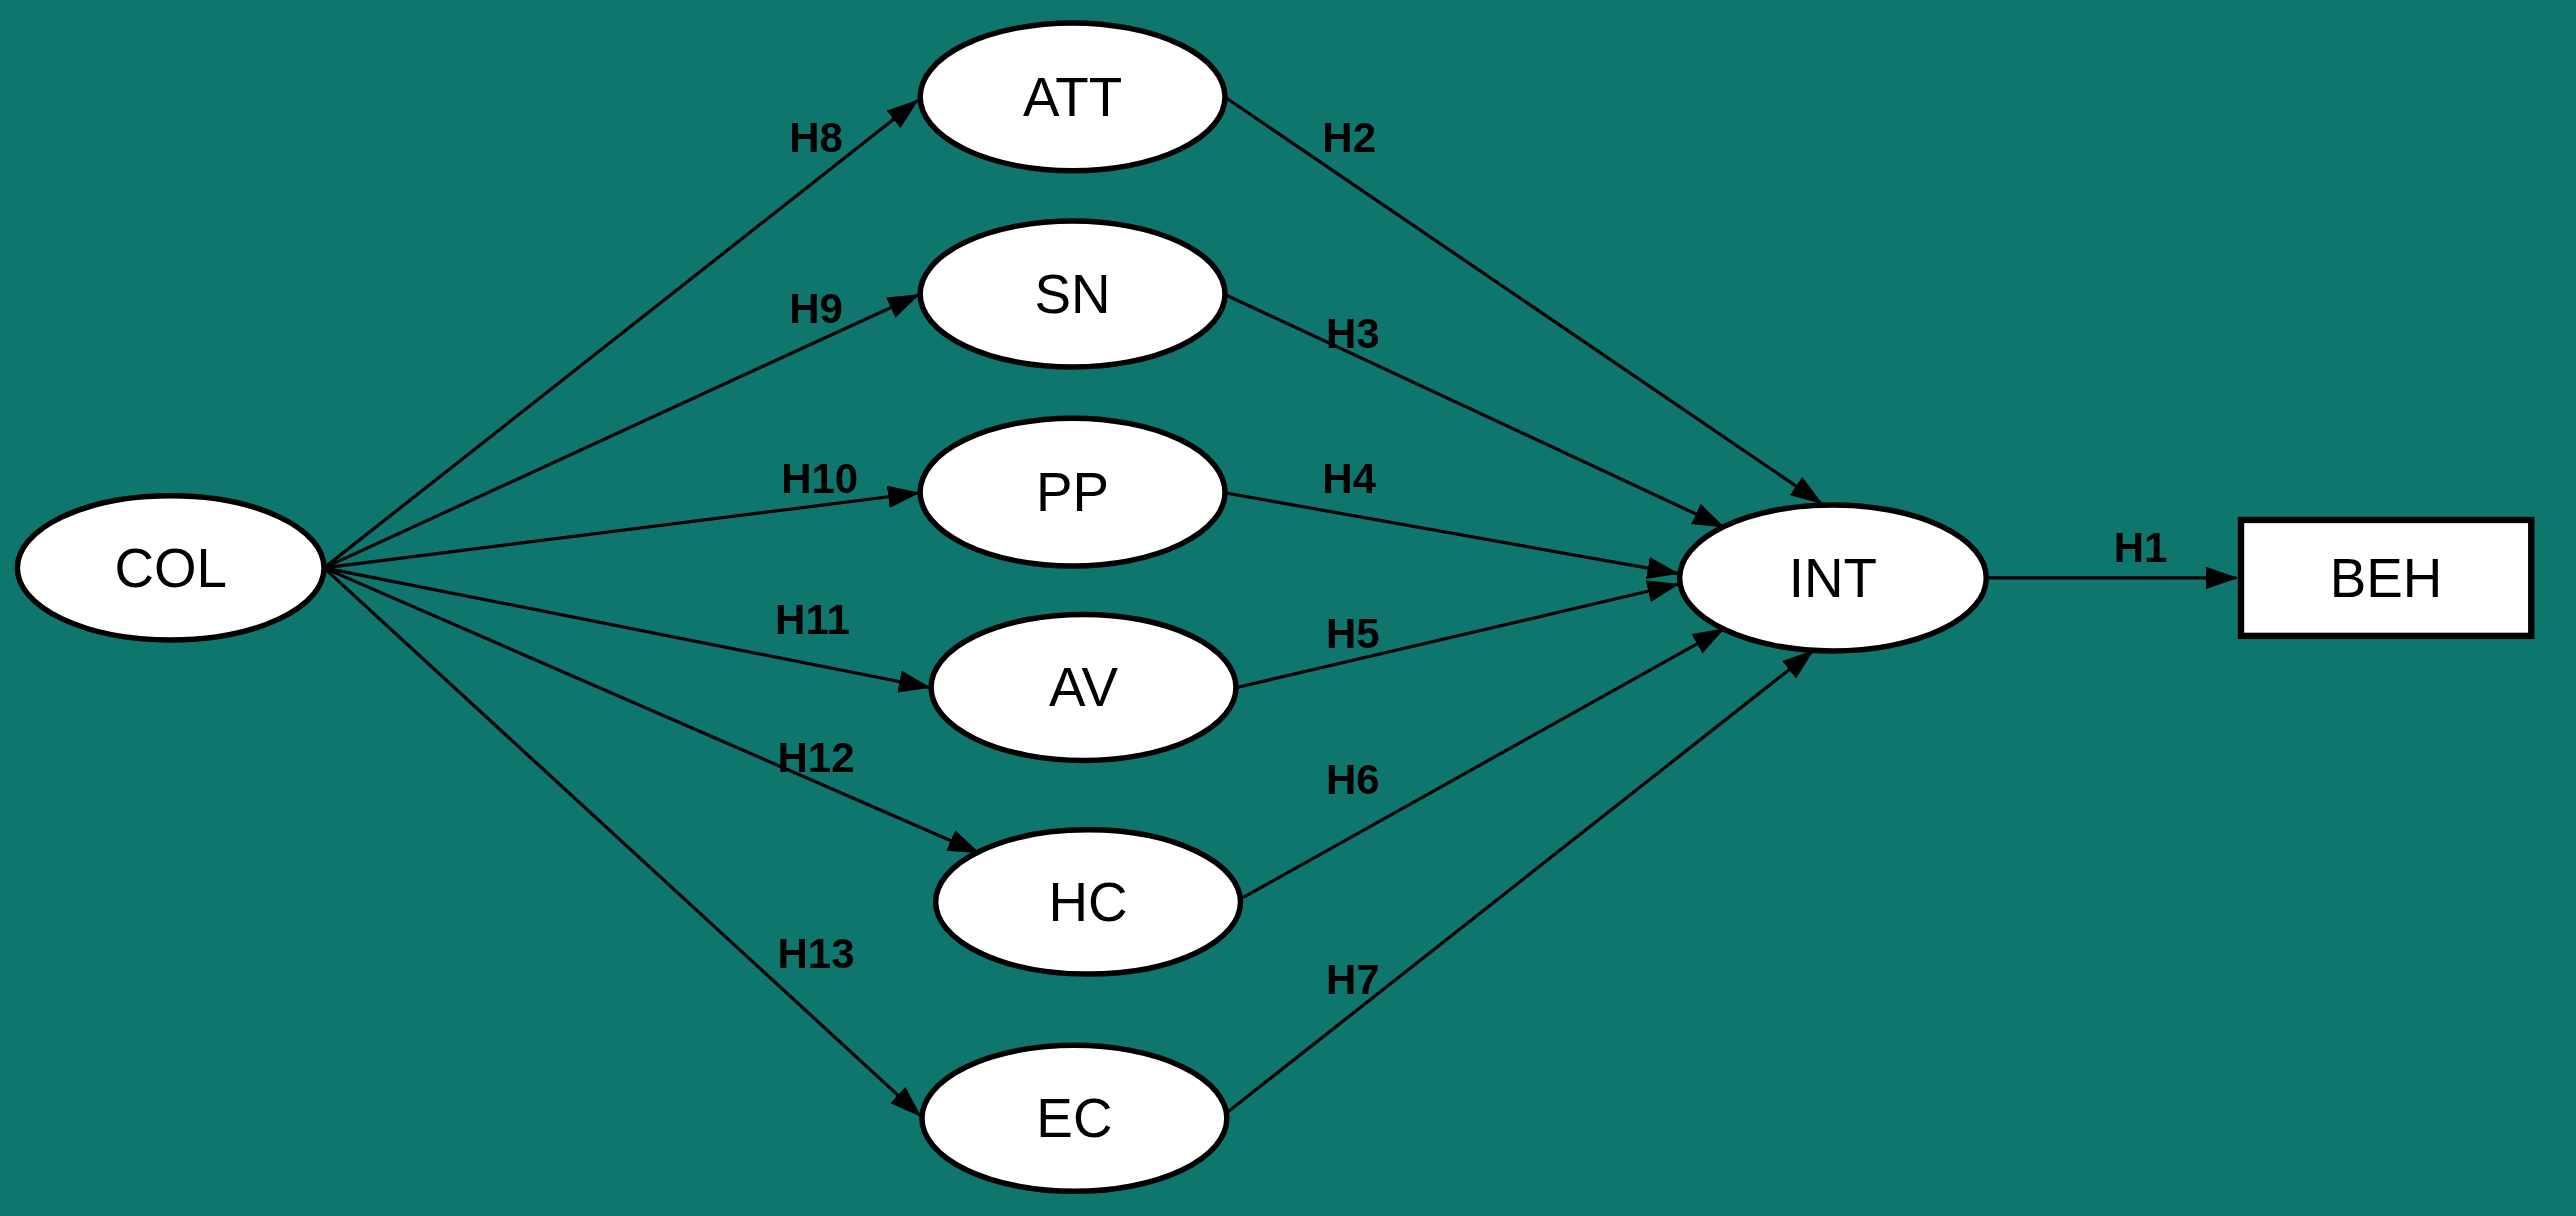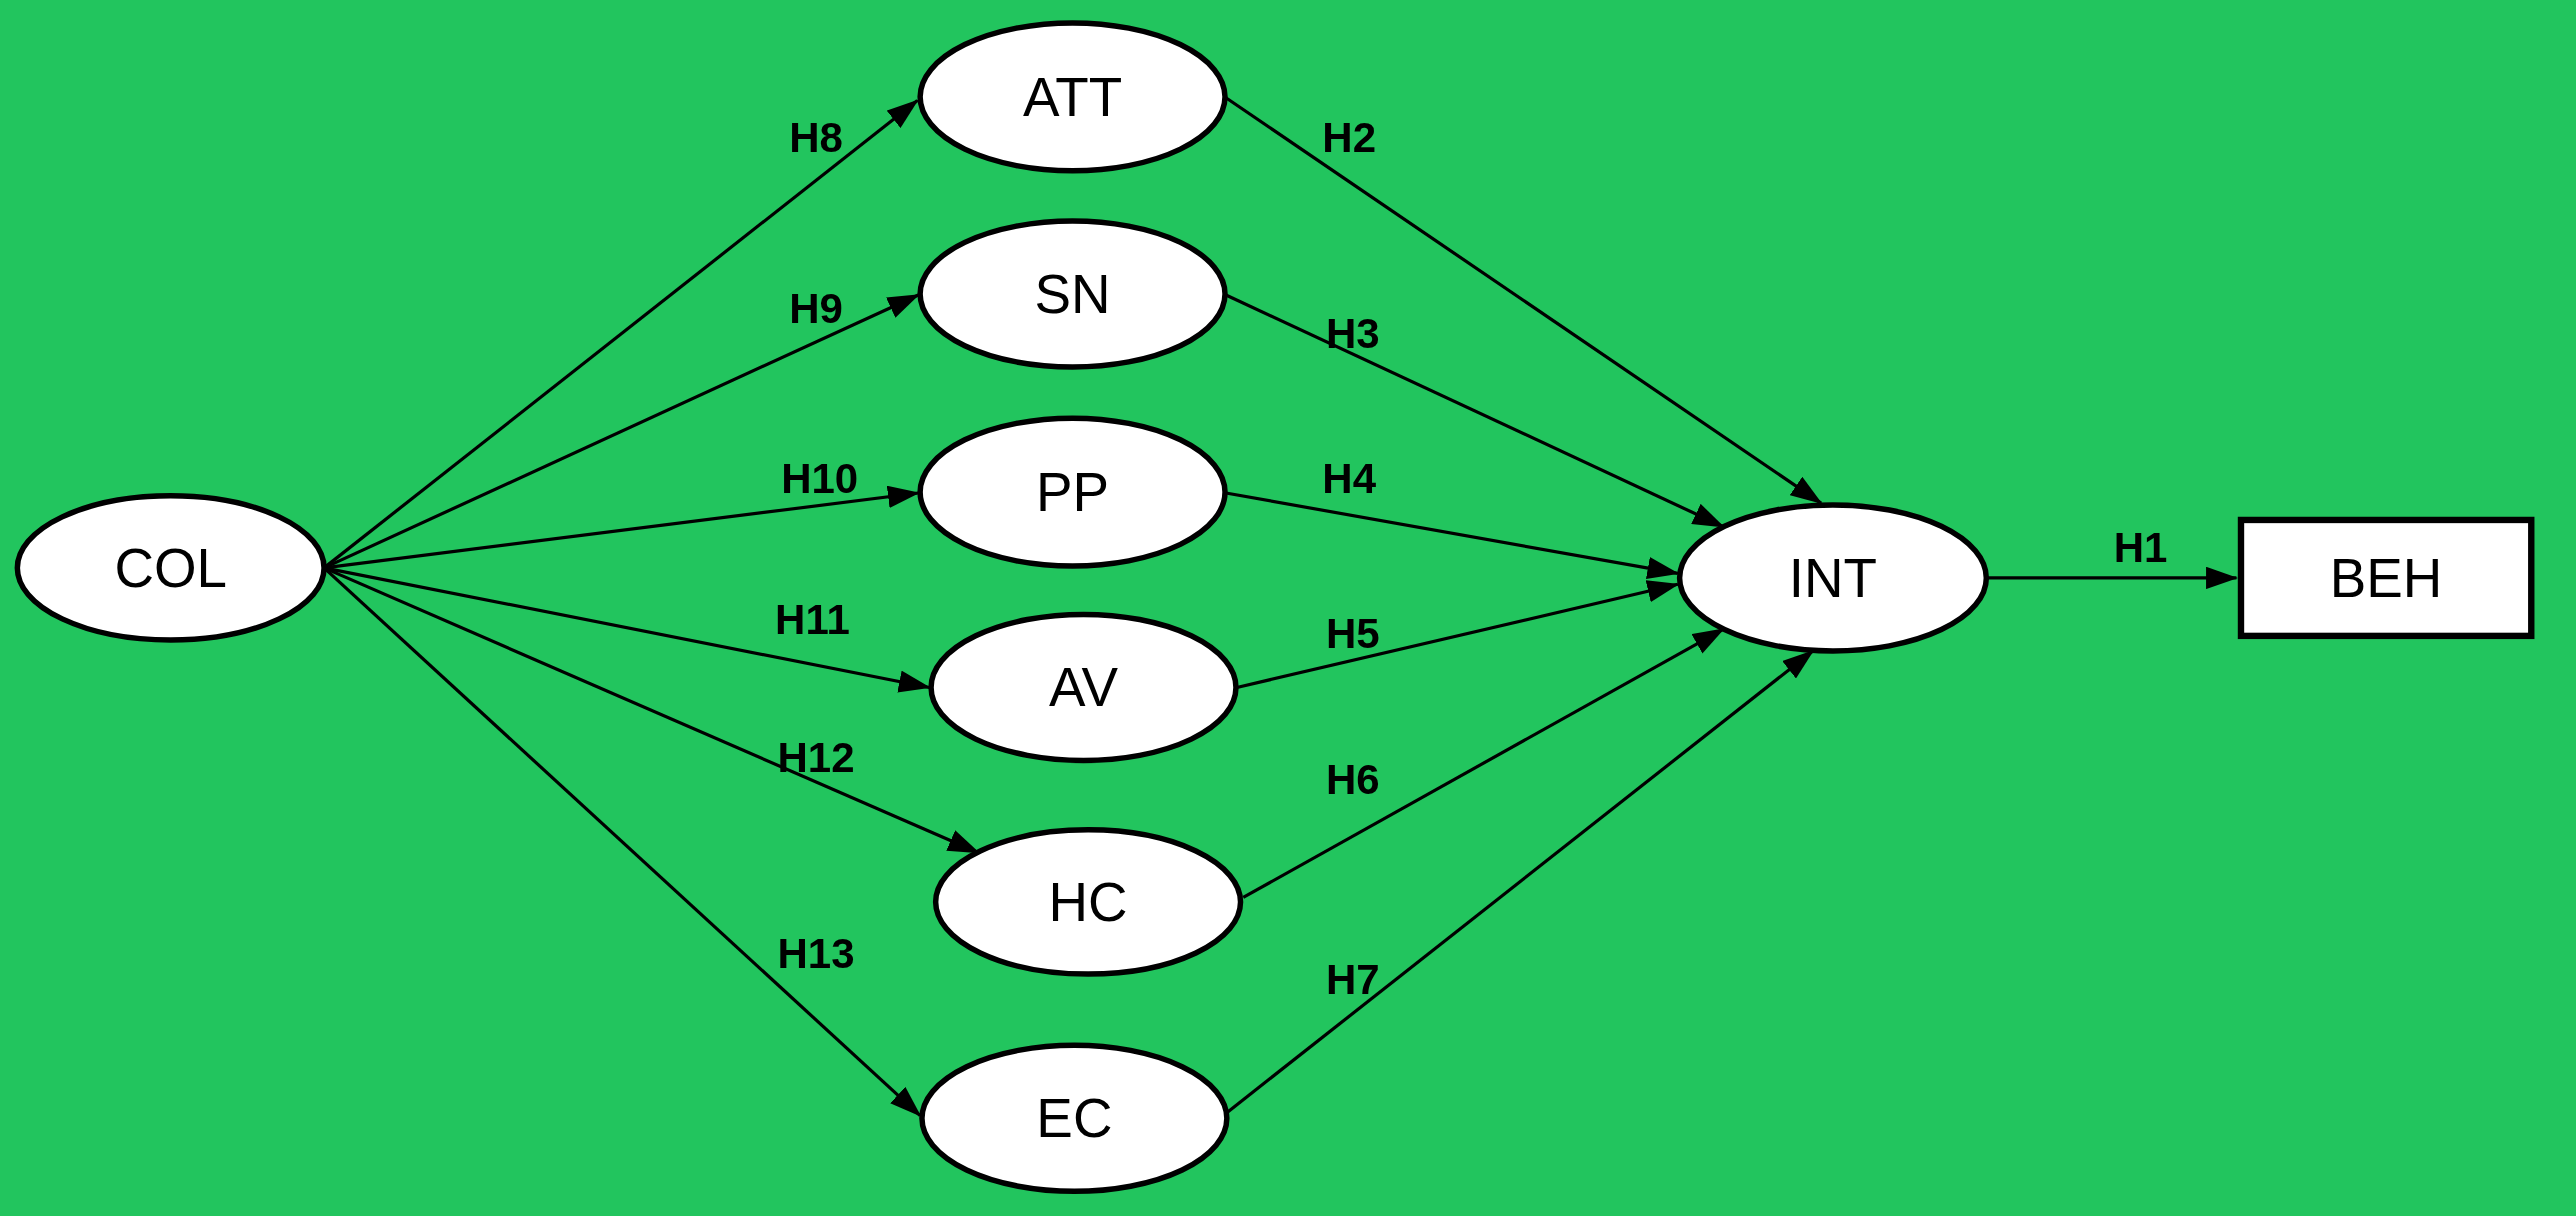--- a/index.html
+++ b/index.html
@@ -3,21 +3,21 @@
 <meta charset="utf-8">
 <style>
   html, body {
     margin: 0;
     padding: 0;
     background: #ffffff;
   }
   .canvas {
     width: 2576px;
     height: 1217px;
-    background: #22c55e;
+    background: #0f766e;
     position: relative;
     overflow: hidden;
   }
   svg {
     display: block;
   }
   .node-shape {
     fill: #ffffff;
   }
   .node-label {

